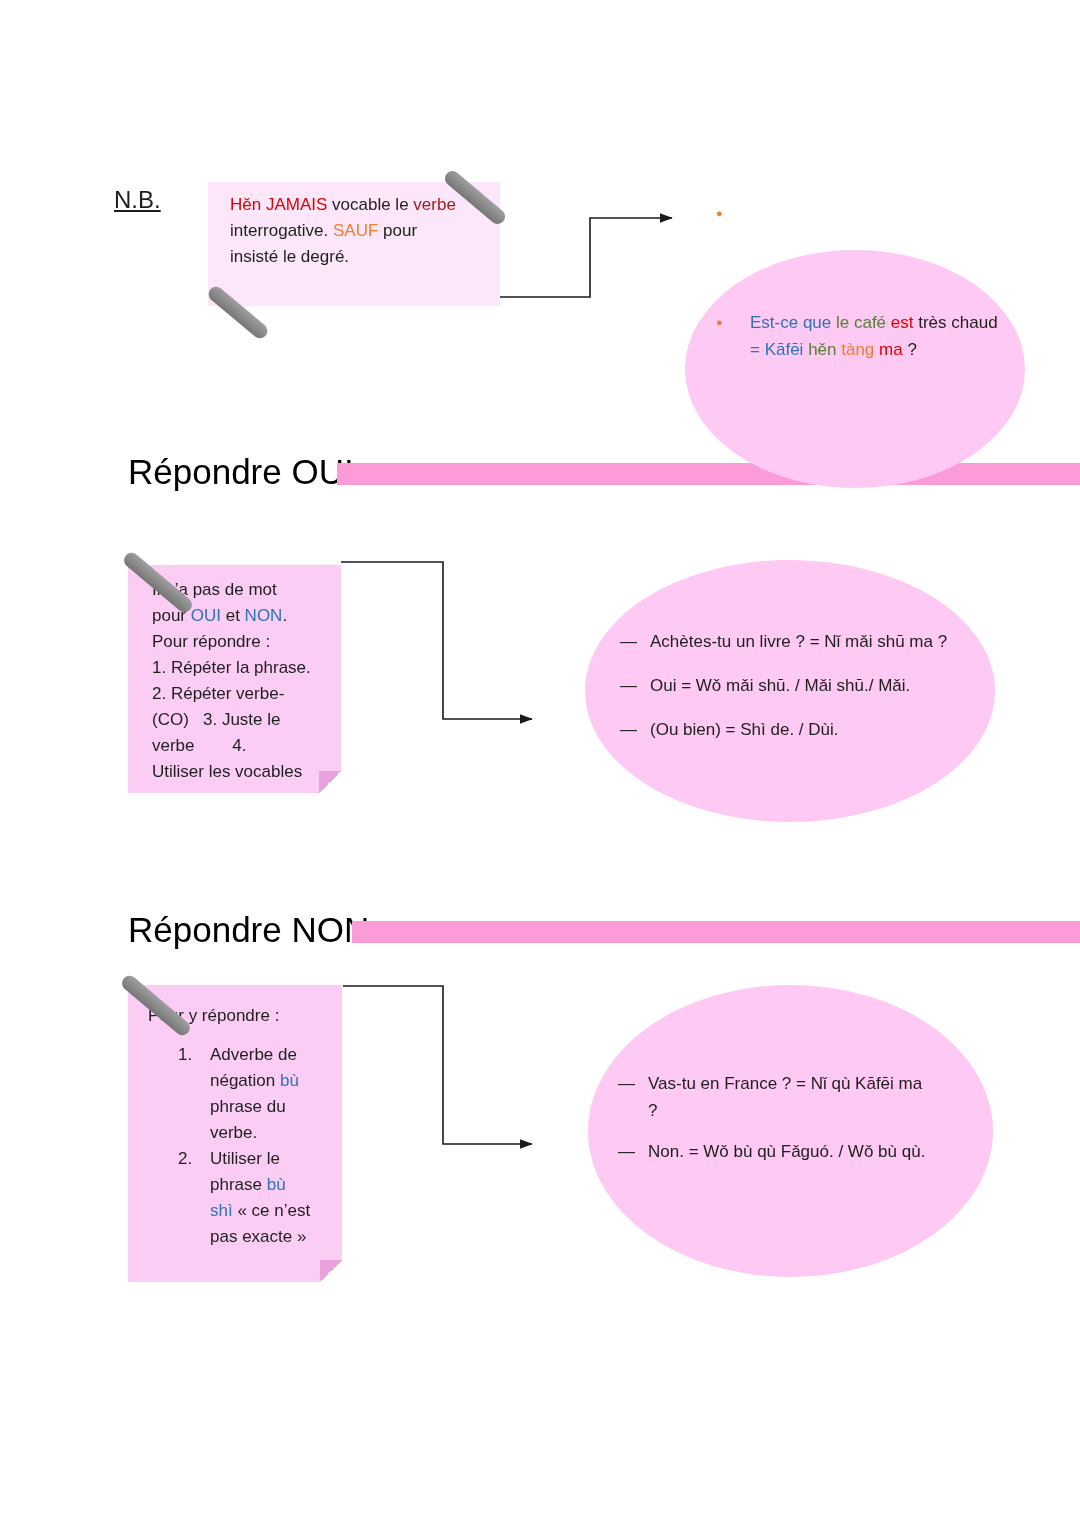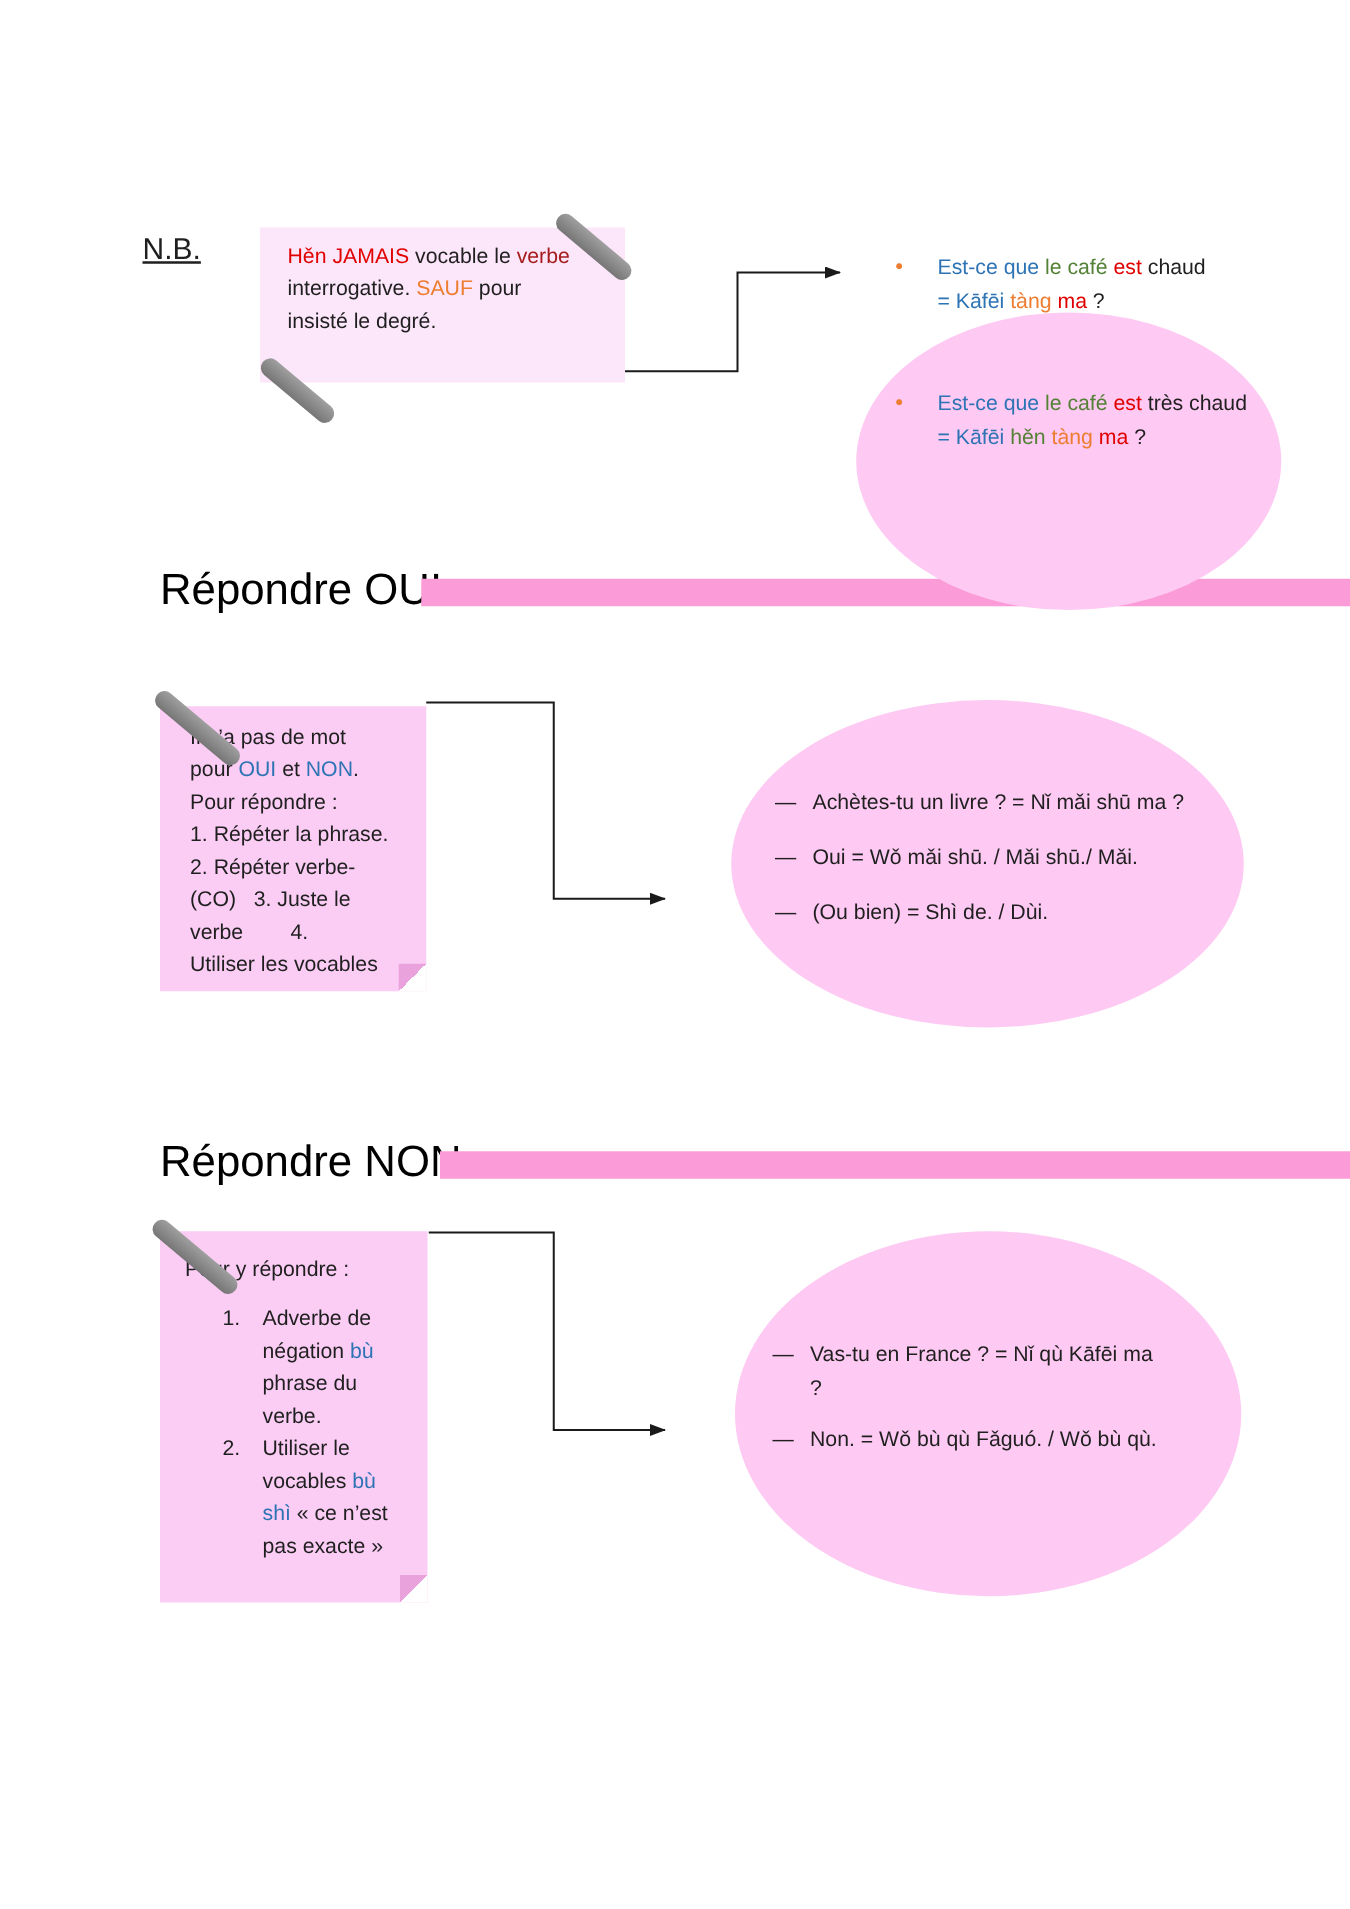--- a/index.html
+++ b/index.html
@@ -80,24 +80,20 @@
         <div class="tline"><span class="ttext"><span class="c-black">insisté le degré.</span></span></div>
       </div>
   </div>
   <div class="marker marker-1"></div>
   <div class="marker marker-2"></div>
 
   <div class="ellipse ellipse-1"></div>
 
   <div class="bullet-item bullet-item-1">
     <span class="bullet-dot">●</span>
-    <div class="rtext">
-        <div class="tline"><span class="ttext"><span class="c-blue">Est-ce que</span><span class="c-green"> le café </span><span class="c-red">est</span><span class="c-black"> chaud</span></span></div>
-        <div class="tline"><span class="ttext"><span class="c-blue">= Kāfēi </span><span class="c-orange">tàng</span><span class="c-red"> ma</span><span class="c-black"> ?</span></span></div>
-      </div>
   </div>
   <div class="bullet-item bullet-item-2">
     <span class="bullet-dot">●</span>
     <div class="rtext">
         <div class="tline"><span class="ttext"><span class="c-blue">Est-ce que</span><span class="c-green"> le café </span><span class="c-red">est</span><span class="c-black"> très chaud</span></span></div>
         <div class="tline"><span class="ttext"><span class="c-blue">= Kāfēi </span><span class="c-green">hěn </span><span class="c-orange">tàng</span><span class="c-red"> ma</span><span class="c-black"> ?</span></span></div>
       </div>
   </div>
 
   <div class="heading heading-1">Répondre OUI</div>
@@ -144,21 +140,21 @@
   <div class="bar bar-2"></div>
 
   <div class="note sticky sticky-2">
     <div>
         <div class="tline"><span class="ttext"><span class="c-black">Pour y répondre :</span></span></div>
         <div class="tline gap listed"><span class="mk">1.</span><span class="ttext"><span class="c-black">Adverbe de</span></span></div>
         <div class="tline listed"><span class="mk"></span><span class="ttext"><span class="c-black">négation </span><span class="c-blue">bù</span></span></div>
         <div class="tline listed"><span class="mk"></span><span class="ttext"><span class="c-black">phrase du</span></span></div>
         <div class="tline listed"><span class="mk"></span><span class="ttext"><span class="c-black">verbe.</span></span></div>
         <div class="tline listed"><span class="mk">2.</span><span class="ttext"><span class="c-black">Utiliser le</span></span></div>
-        <div class="tline listed"><span class="mk"></span><span class="ttext"><span class="c-black">vocables </span><span class="c-blue">bù</span></span></div>
+        <div class="tline listed"><span class="mk"></span><span class="ttext"><span class="c-black">phrase </span><span class="c-blue">bù</span></span></div>
         <div class="tline listed"><span class="mk"></span><span class="ttext"><span class="c-blue">shì</span><span class="c-black"> « ce n’est</span></span></div>
         <div class="tline listed"><span class="mk"></span><span class="ttext"><span class="c-black">pas exacte »</span></span></div>
       </div>
     <div class="fold-corner"></div>
   </div>
   <div class="marker marker-4"></div>
 
   <div class="ellipse ellipse-3"></div>
   <div class="answers answers-2">
     <div class="answer-row">

